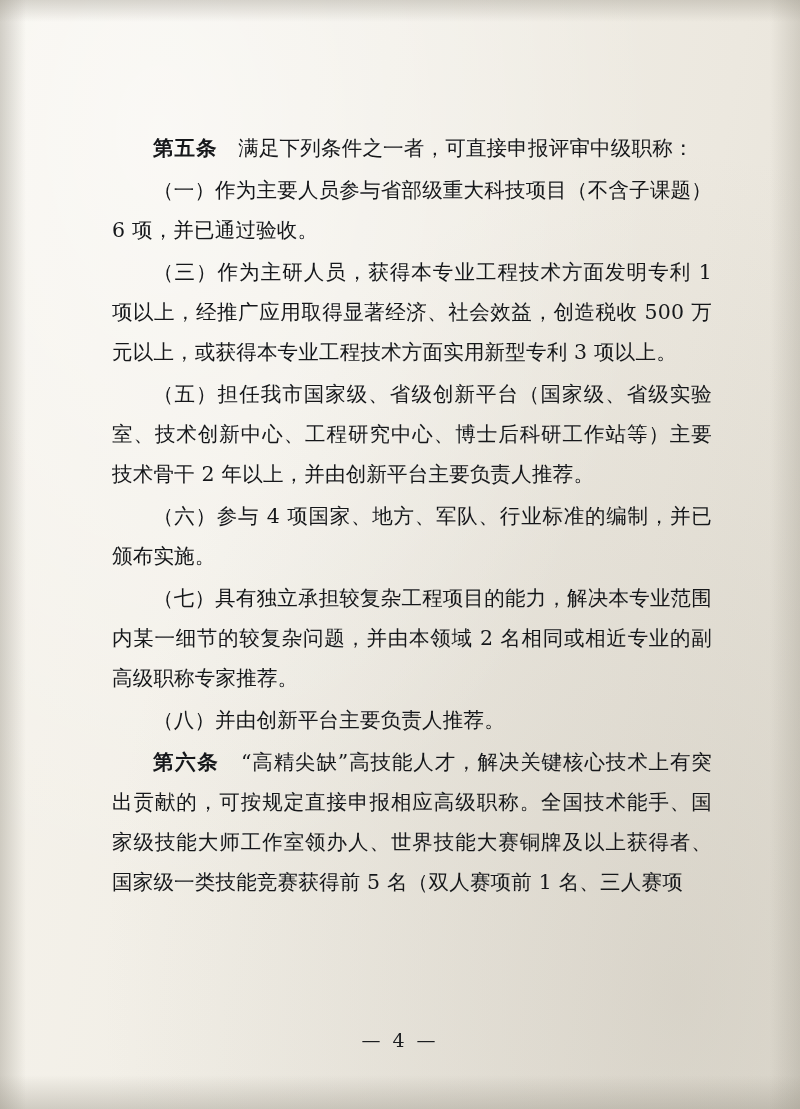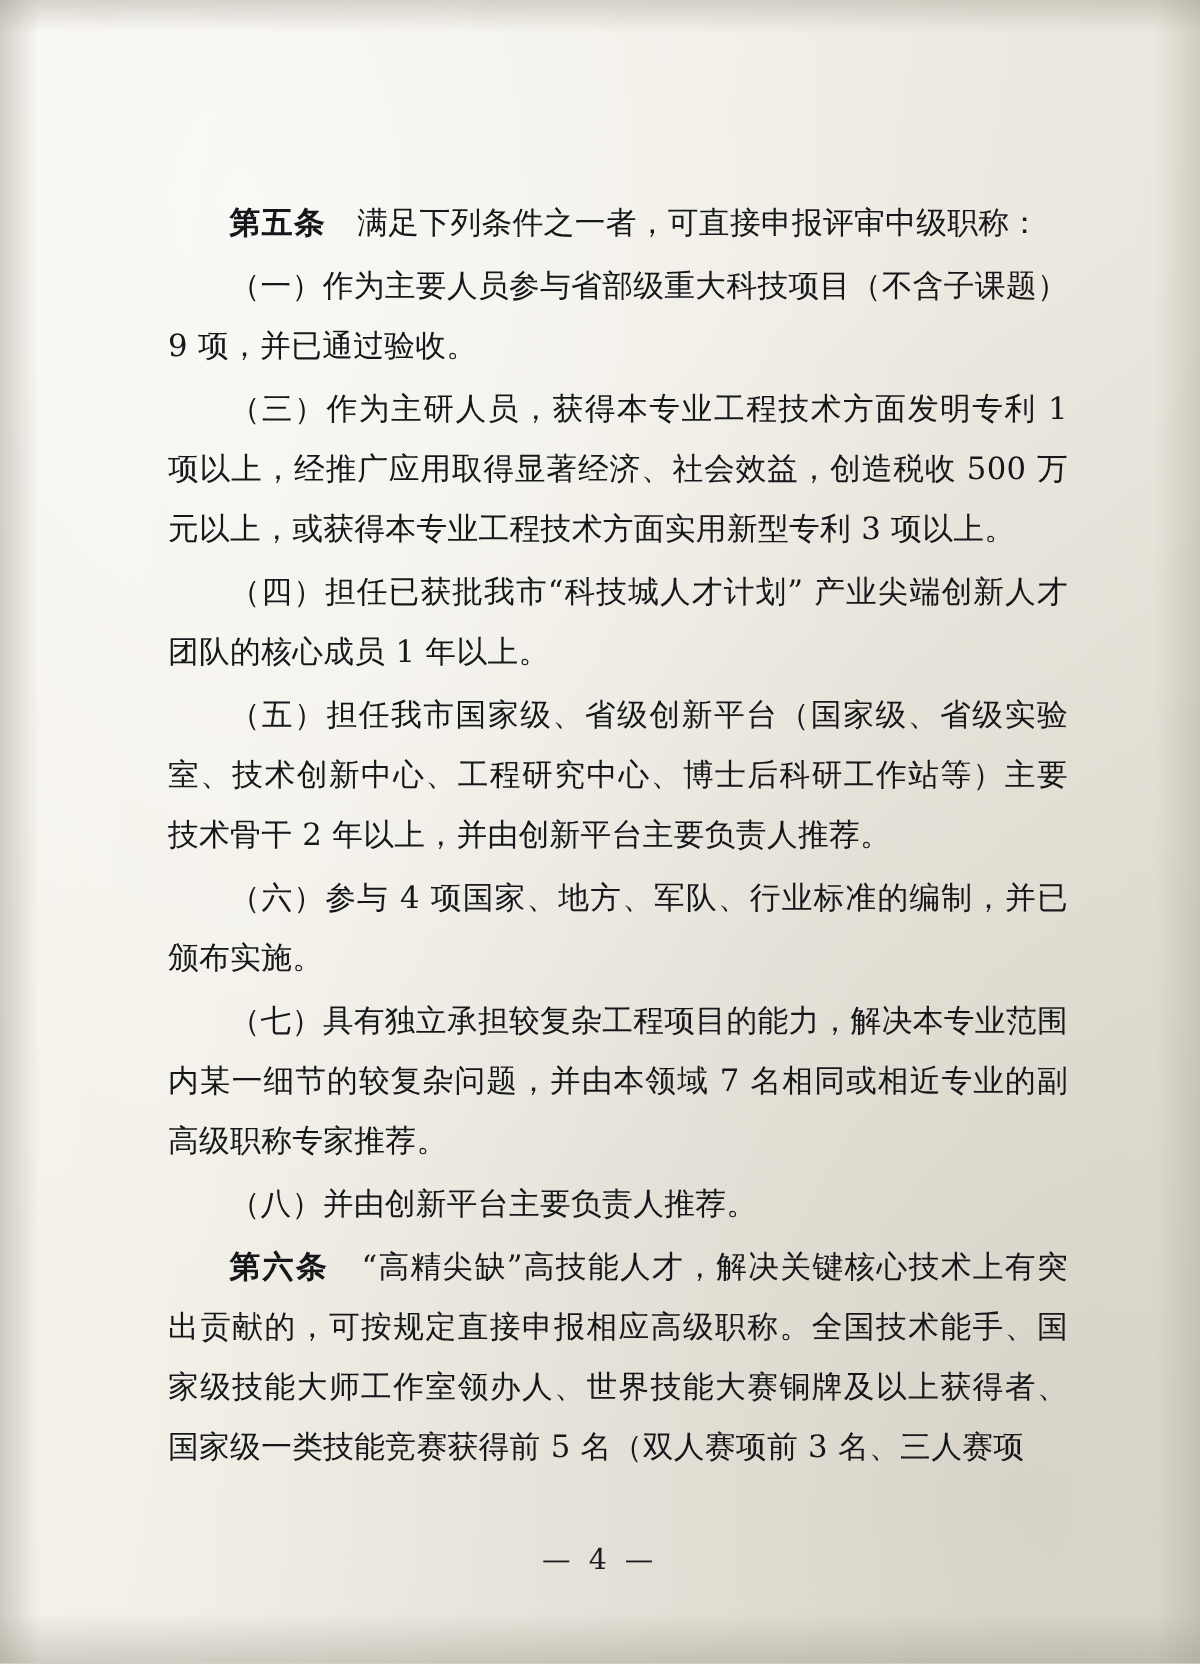--- a/index.html
+++ b/index.html
@@ -96,33 +96,32 @@
   <div class="paper-texture"></div>
   <div class="edge-shade-left"></div>
   <div class="edge-shade-top"></div>
   <div class="edge-shade-right"></div>
   <div class="edge-shade-bottom"></div>
 
   <div class="content">
 
     <p class="indent"><span class="lead">第五条</span><span>　满足下列条件之一者，可直接申报评审中级职称：</span></p>
 
-    <p class="indent">（一）作为主要人员参与省部级重大科技项目（不含子课题）9 项，并已通过验收。</p>
+    <p class="indent">（一）作为主要人员参与省部级重大科技项目（不含子课题）6 项，并已通过验收。</p>
 
 
     <p class="indent">（三）作为主研人员，获得本专业工程技术方面发明专利 1 项以上，经推广应用取得显著经济、社会效益，创造税收 500 万元以上，或获得本专业工程技术方面实用新型专利 3 项以上。</p>
 
-    <p class="indent">（四）担任已获批我市“科技城人才计划” 产业尖端创新人才团队的核心成员 1 年以上。</p>
 
     <p class="indent">（五）担任我市国家级、省级创新平台（国家级、省级实验室、技术创新中心、工程研究中心、博士后科研工作站等）主要技术骨干 2 年以上，并由创新平台主要负责人推荐。</p>
 
     <p class="indent">（六）参与 4 项国家、地方、军队、行业标准的编制，并已颁布实施。</p>
 
-    <p class="indent">（七）具有独立承担较复杂工程项目的能力，解决本专业范围内某一细节的较复杂问题，并由本领域 7 名相同或相近专业的副高级职称专家推荐。</p>
+    <p class="indent">（七）具有独立承担较复杂工程项目的能力，解决本专业范围内某一细节的较复杂问题，并由本领域 2 名相同或相近专业的副高级职称专家推荐。</p>
 
     <p class="indent">（八）并由创新平台主要负责人推荐。</p>
 
-    <p class="indent"><span class="lead">第六条</span><span>　“高精尖缺”高技能人才，解决关键核心技术上有突出贡献的，可按规定直接申报相应高级职称。全国技术能手、国家级技能大师工作室领办人、世界技能大赛铜牌及以上获得者、国家级一类技能竞赛获得前 5 名（双人赛项前 3 名、三人赛项</span></p>
+    <p class="indent"><span class="lead">第六条</span><span>　“高精尖缺”高技能人才，解决关键核心技术上有突出贡献的，可按规定直接申报相应高级职称。全国技术能手、国家级技能大师工作室领办人、世界技能大赛铜牌及以上获得者、国家级一类技能竞赛获得前 5 名（双人赛项前 1 名、三人赛项</span></p>
 
   </div>
 
   <div class="footer">— 4 —</div>
 </div>
 
 </body></html>

